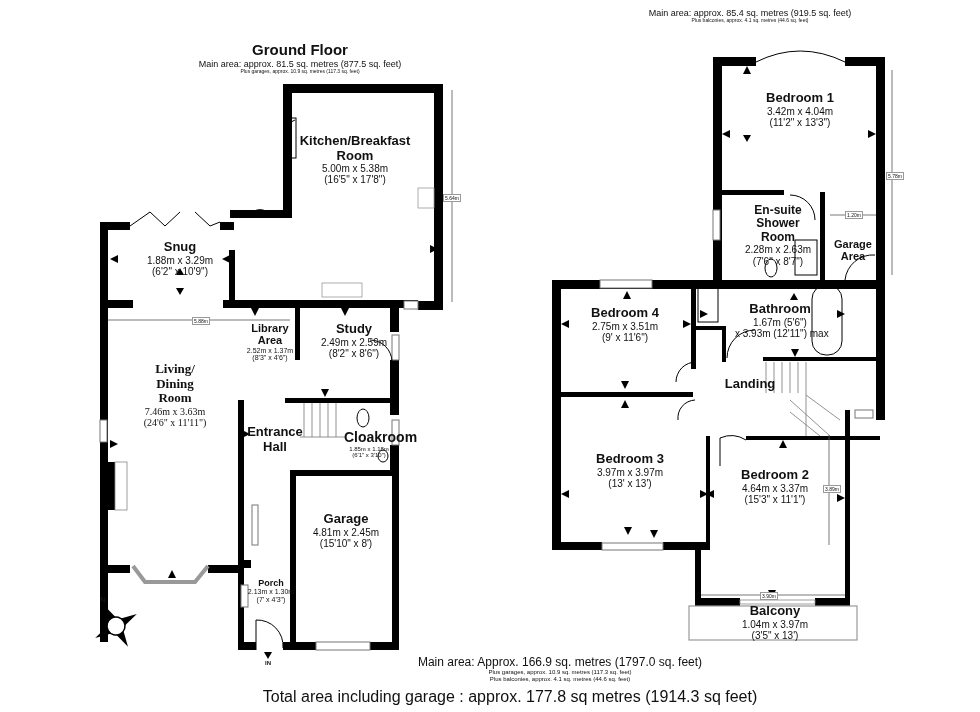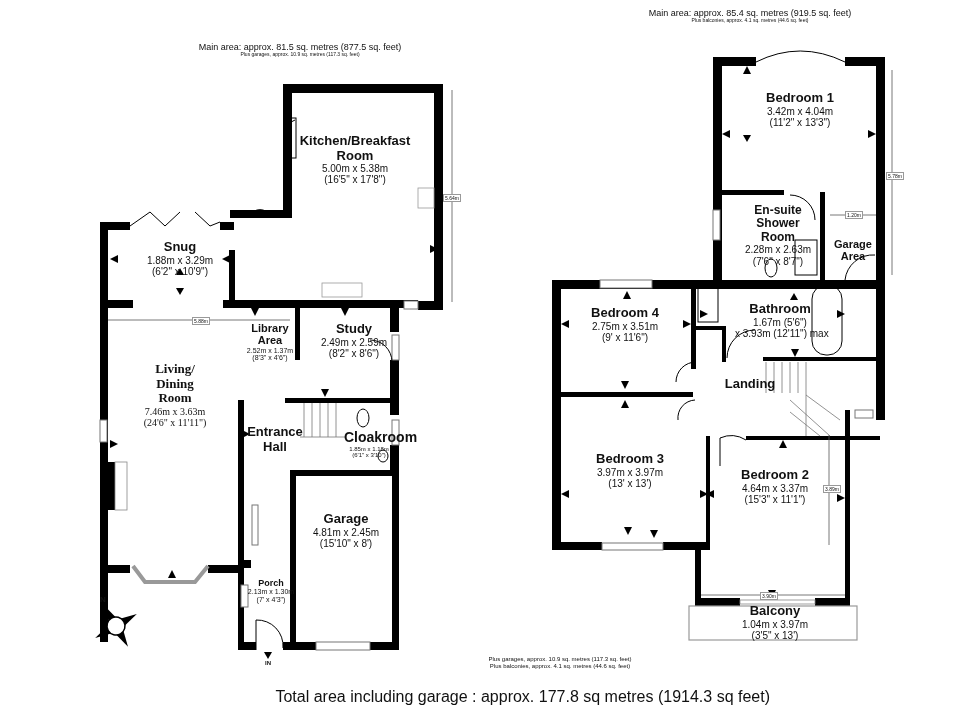--- a/index.html
+++ b/index.html
@@ -201,20 +201,21 @@
       <polygon points="628,535 632,527 624,527"></polygon>
       <polygon points="783,440 787,448 779,448"></polygon>
       <polygon points="837,494 845,498 837,502"></polygon>
       <polygon points="654,538 658,530 650,530"></polygon>
       <polygon points="772,598 776,590 768,590"></polygon>
     </g>
   </g>
 </svg>
 
 <div class="txt" style="left:180px;top:42px;width:240px;">
+  <div class="floor-title">Ground Floor</div>
   <div class="floor-main">Main area: approx. 81.5 sq. metres (877.5 sq. feet)</div>
   <div class="floor-plus">Plus garages, approx. 10.9 sq. metres (117.3 sq. feet)</div>
 </div>
 
 <div class="txt" style="left:620px;top:8px;width:260px;">
   <div class="floor-main">Main area: approx. 85.4 sq. metres (919.5 sq. feet)</div>
   <div class="floor-plus">Plus balconies, approx. 4.1 sq. metres (44.6 sq. feet)</div>
 </div>
 
 <div class="txt" style="left:295px;top:134px;width:120px;">
@@ -313,18 +314,19 @@
   <div class="room-name">Balcony</div>
   <div class="room-dim">1.04m x 3.97m</div>
   <div class="room-dim">(3'5" x 13')</div>
 </div>
 <div class="dimlbl" style="left:886px;top:172px;">5.78m</div>
 <div class="dimlbl" style="left:845px;top:211px;">1.20m</div>
 <div class="dimlbl" style="left:823px;top:485px;">3.89m</div>
 <div class="dimlbl" style="left:760px;top:592px;">3.90m</div>
 
 <div class="txt" style="left:390px;top:656px;width:340px;">
+  <div class="tot-main">Main area: Approx. 166.9 sq. metres (1797.0 sq. feet)</div>
   <div class="tot-plus">Plus garages, approx. 10.9 sq. metres (117.3 sq. feet)</div>
   <div class="tot-plus">Plus balconies, approx. 4.1 sq. metres (44.6 sq. feet)</div>
 </div>
-<div class="txt" style="left:250px;top:688px;width:520px;text-align:right;">
+<div class="txt" style="left:250px;top:688px;width:520px;">
   <div class="tot-all">Total area including garage : approx. 177.8 sq metres (1914.3 sq feet)</div>
 </div>
 
 </body></html>

